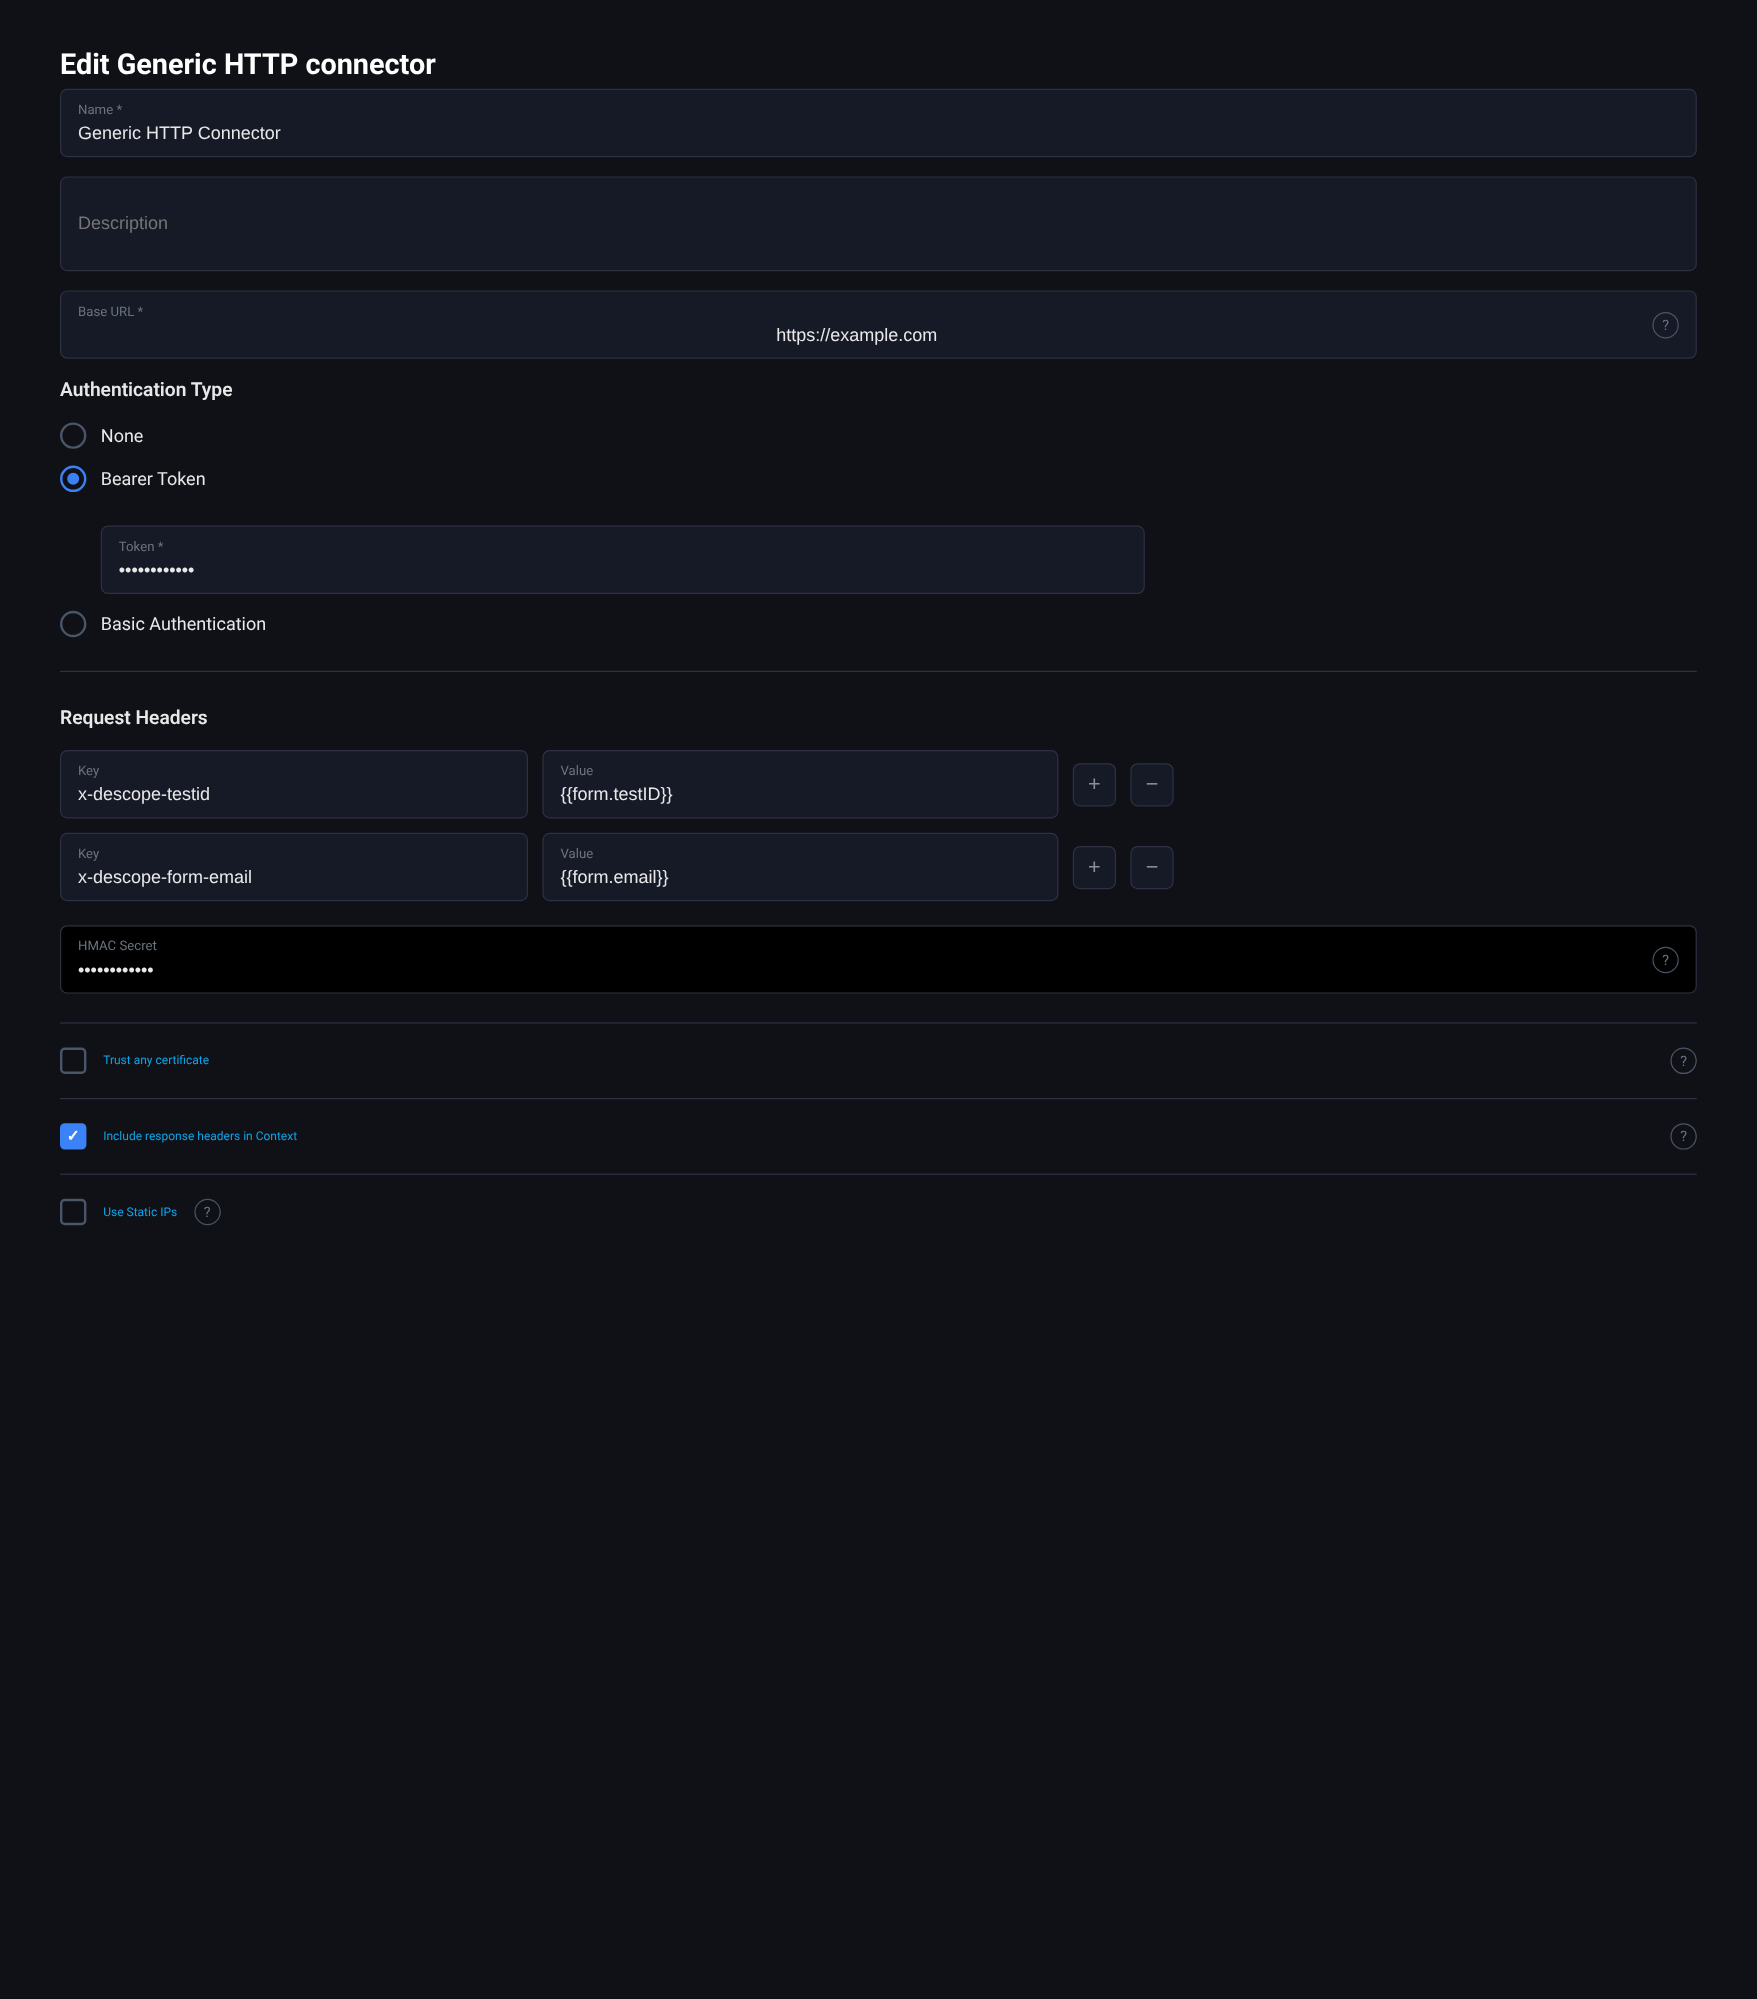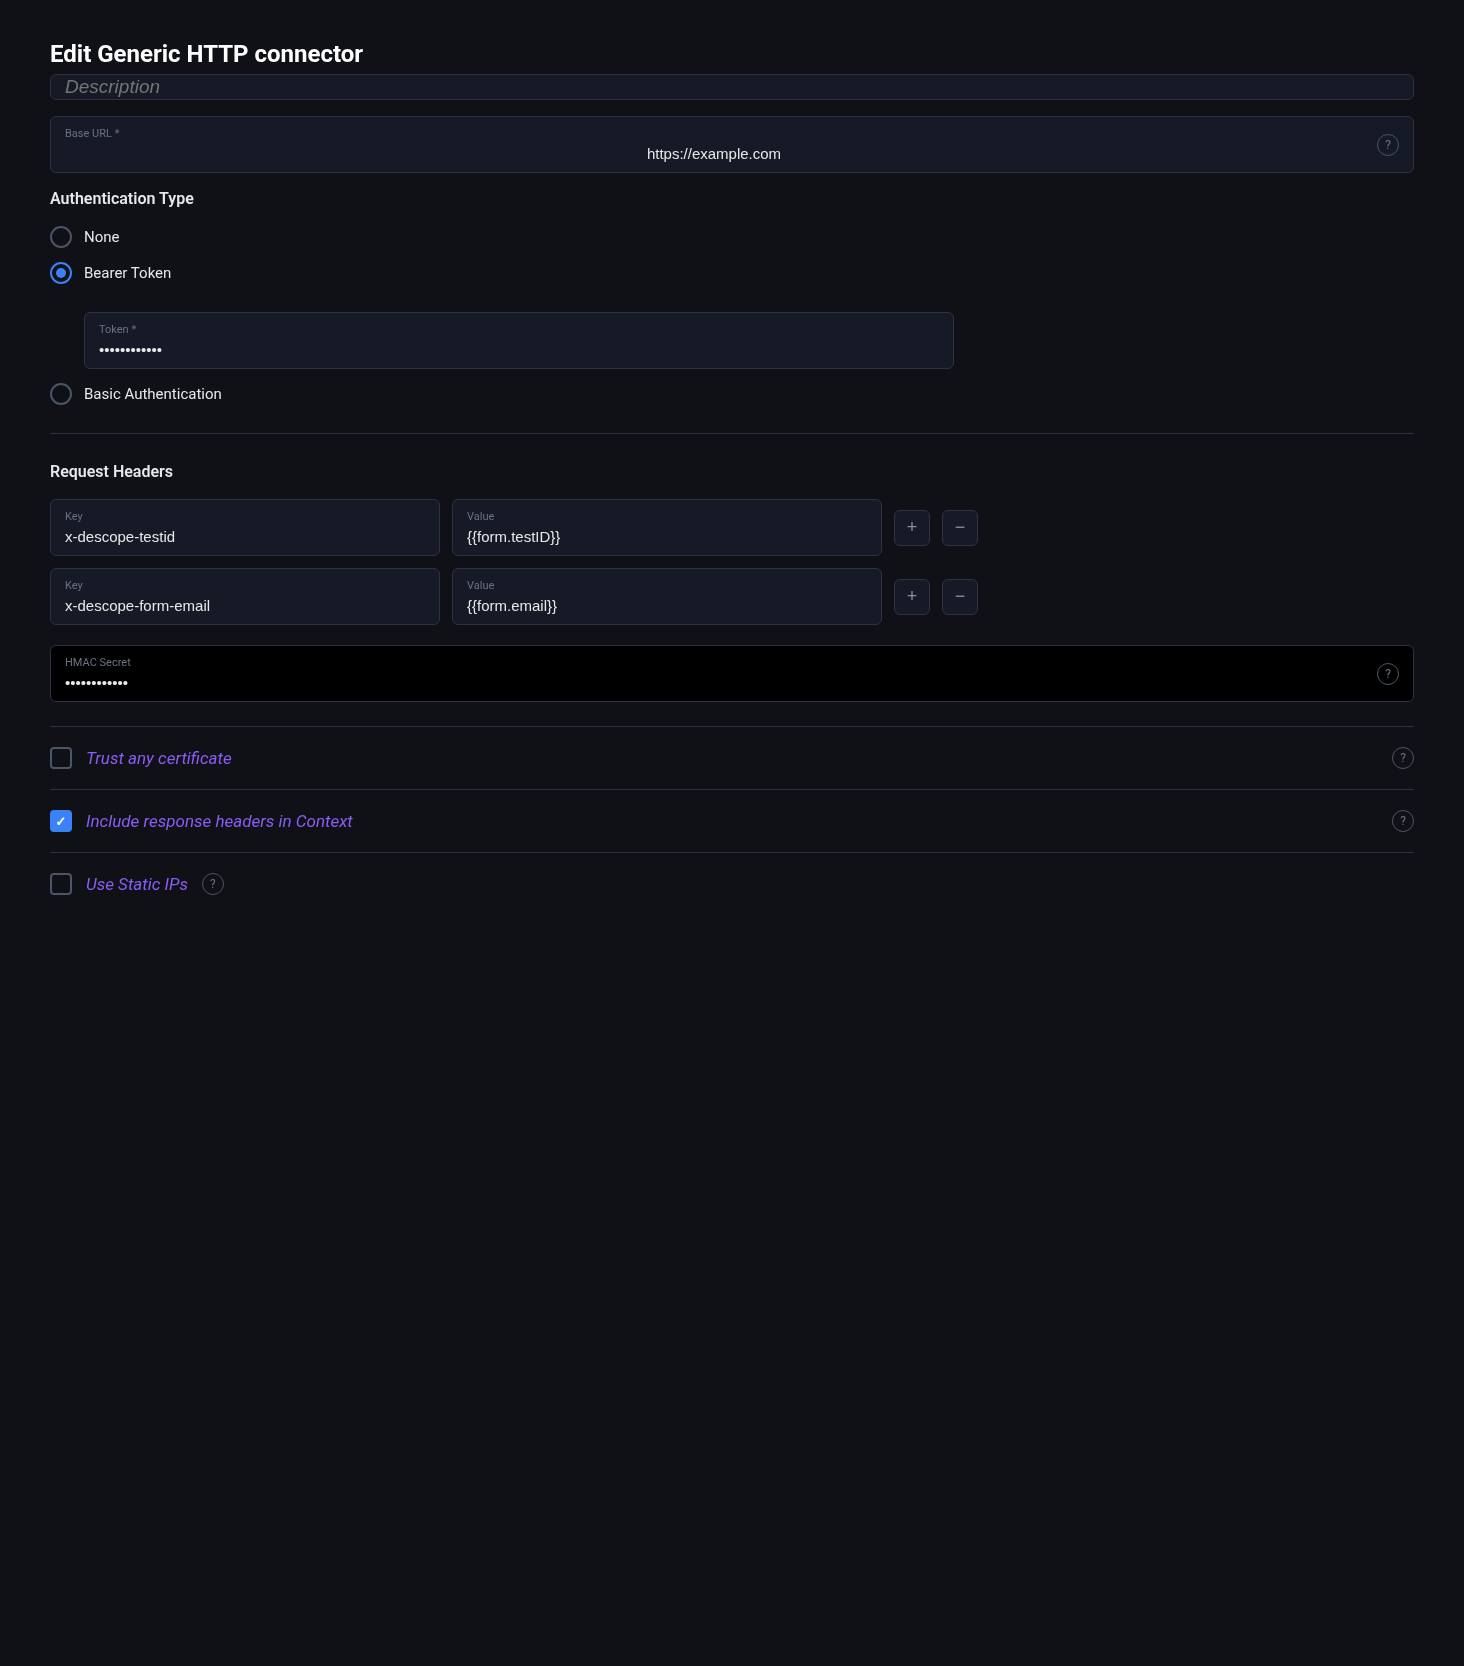--- a/index.html
+++ b/index.html
@@ -246,23 +246,22 @@
     }
 
     .checkbox-box.checked::after {
       content: '✓';
       color: white;
       font-size: 13px;
       font-weight: 700;
     }
 
     .checkbox-label {
-      font-size: 17px;
-      color: #8b5cf6;
-      font-style: italic;
+      font-size: 10px;
+      color: #0ea5e9;
     }
 
     .help-icon {
       width: 22px;
       height: 22px;
       border-radius: 50%;
       border: 1.5px solid #4a5568;
       color: #6b7280;
       display: inline-flex;
       align-items: center;
@@ -286,31 +285,36 @@
       background: #161a27;
       margin-bottom: 16px;
     }
 
     .description-field input {
       width: 100%;
       background: transparent;
       border: none;
       outline: none;
       color: #6b7280;
-      font-size: 19px;
-      padding: 1px 14px;
-      font-style: italic;
+      font-size: 15px;
+      padding: 30px 14px;
     }
   </style>
 </head>
 <body>
 
 <div class="form-section">
   <h1 class="page-title">Edit Generic HTTP connector</h1>
 
+  <div class="field-group">
+    <div class="floating-input-wrapper">
+      <span class="field-label">Name *</span>
+      <input type="text" value="Generic HTTP Connector" style="">
+    </div>
+  </div>
 
   <div class="field-group">
     <div class="description-field">
       <input type="text" placeholder="Description" style="">
     </div>
   </div>
 
   <div class="field-group">
     <div class="floating-input-wrapper with-icon">
       <span class="field-label">Base URL *</span>

